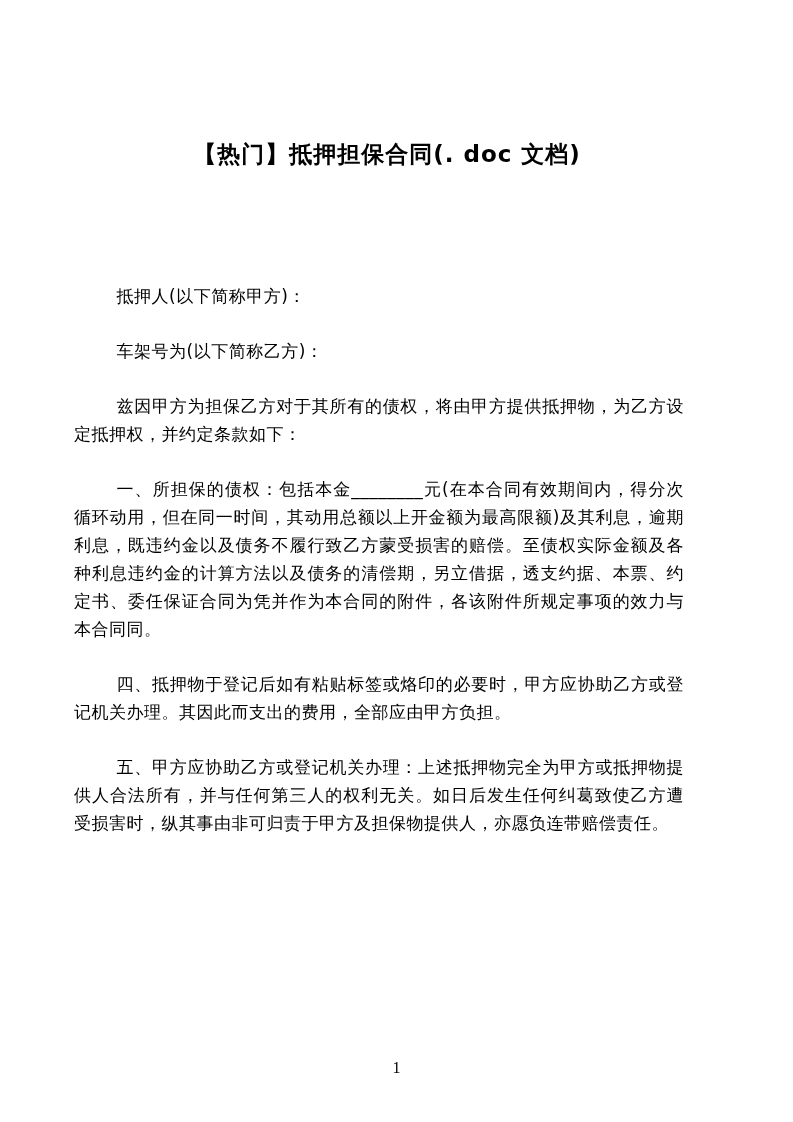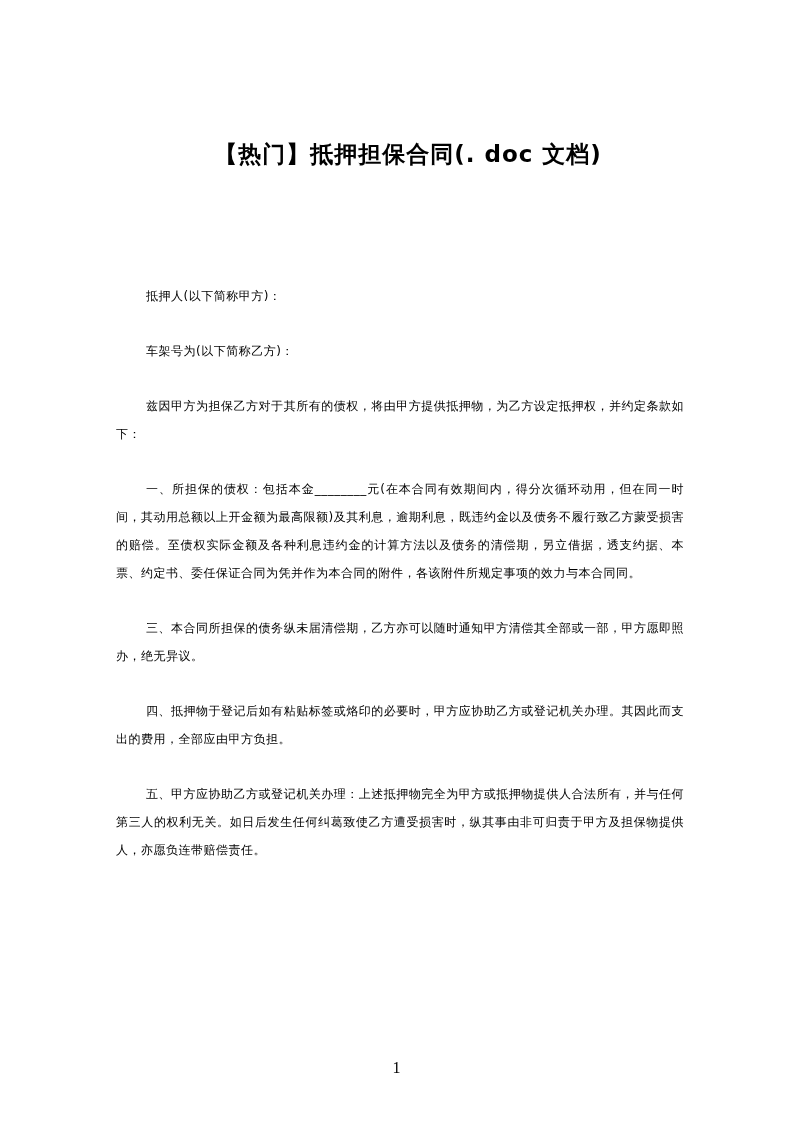--- a/index.html
+++ b/index.html
@@ -7,40 +7,40 @@
     padding: 0;
     background: #ffffff;
   }
   .page {
     position: relative;
     width: 793px;
     height: 1122px;
     margin: 0 auto;
     background: #ffffff;
     box-sizing: border-box;
-    padding: 0 93px 0 116px;
+    padding: 0 93px 0 74px;
     overflow: hidden;
     font-family: "DejaVu Sans", sans-serif;
     color: #000000;
   }
   .doc-title {
     margin: 138px 0 112px 0;
     font-size: 23px;
     line-height: 32px;
     font-weight: bold;
     text-align: center;
     letter-spacing: 1px;
     font-family: "DejaVu Sans", sans-serif;
   }
   .doc-body {
     width: 100%;
   }
   .doc-paragraph {
     margin: 0 16px 27px 0;
-    font-size: 12px;
+    font-size: 17px;
     line-height: 28px;
     text-indent: 2.5em;
     text-align: justify;
     letter-spacing: 0.5px;
     word-break: break-all;
   }
   .page-number {
     position: absolute;
     left: 0;
     right: 0;
@@ -54,19 +54,18 @@
 <body>
 
 <div class="page">
   <h1 class="doc-title">【热门】抵押担保合同(. doc 文档)</h1>
 
   <div class="doc-body">
       <p class="doc-paragraph">抵押人(以下简称甲方)：</p>
       <p class="doc-paragraph">车架号为(以下简称乙方)：</p>
       <p class="doc-paragraph">兹因甲方为担保乙方对于其所有的债权，将由甲方提供抵押物，为乙方设定抵押权，并约定条款如下：</p>
       <p class="doc-paragraph">一、所担保的债权：包括本金________元(在本合同有效期间内，得分次循环动用，但在同一时间，其动用总额以上开金额为最高限额)及其利息，逾期利息，既违约金以及债务不履行致乙方蒙受损害的赔偿。至债权实际金额及各种利息违约金的计算方法以及债务的清偿期，另立借据，透支约据、本票、约定书、委任保证合同为凭并作为本合同的附件，各该附件所规定事项的效力与本合同同。</p>
-      <p class="doc-paragraph">三、本合同所担保的债务纵未届清偿期，乙方亦可以随时通知甲方清偿其全部或一部，甲方愿即照办，绝无异议。</p>
       <p class="doc-paragraph">四、抵押物于登记后如有粘贴标签或烙印的必要时，甲方应协助乙方或登记机关办理。其因此而支出的费用，全部应由甲方负担。</p>
       <p class="doc-paragraph">五、甲方应协助乙方或登记机关办理：上述抵押物完全为甲方或抵押物提供人合法所有，并与任何第三人的权利无关。如日后发生任何纠葛致使乙方遭受损害时，纵其事由非可归责于甲方及担保物提供人，亦愿负连带赔偿责任。</p>
     </div>
 
   <div class="page-number">1</div>
 </div>
 
 </body></html>

